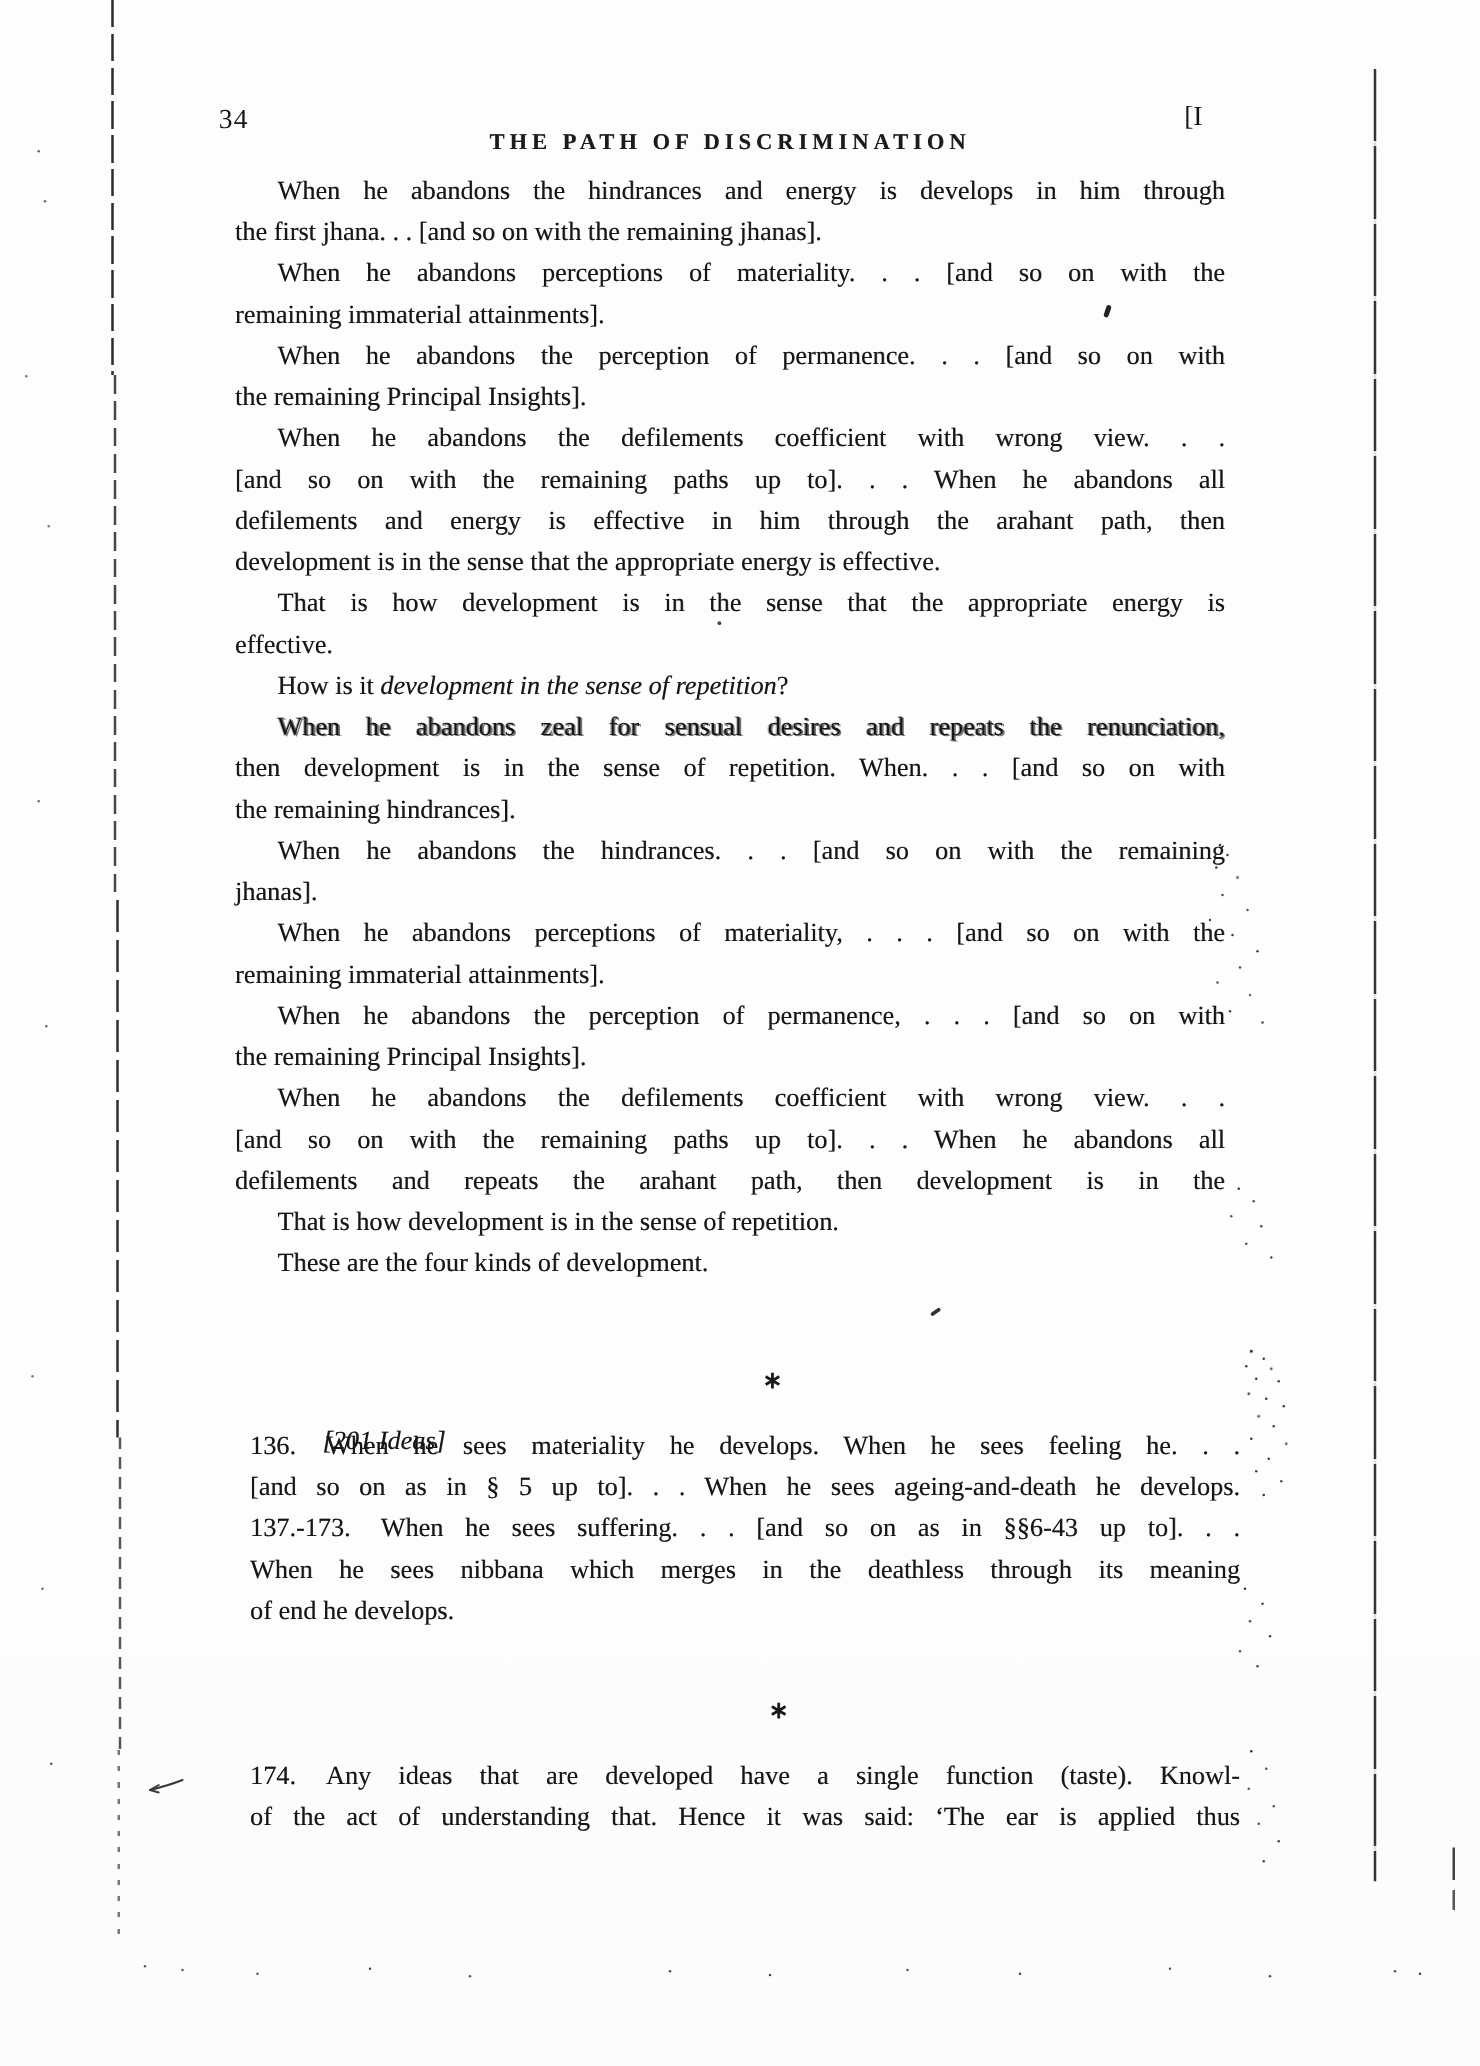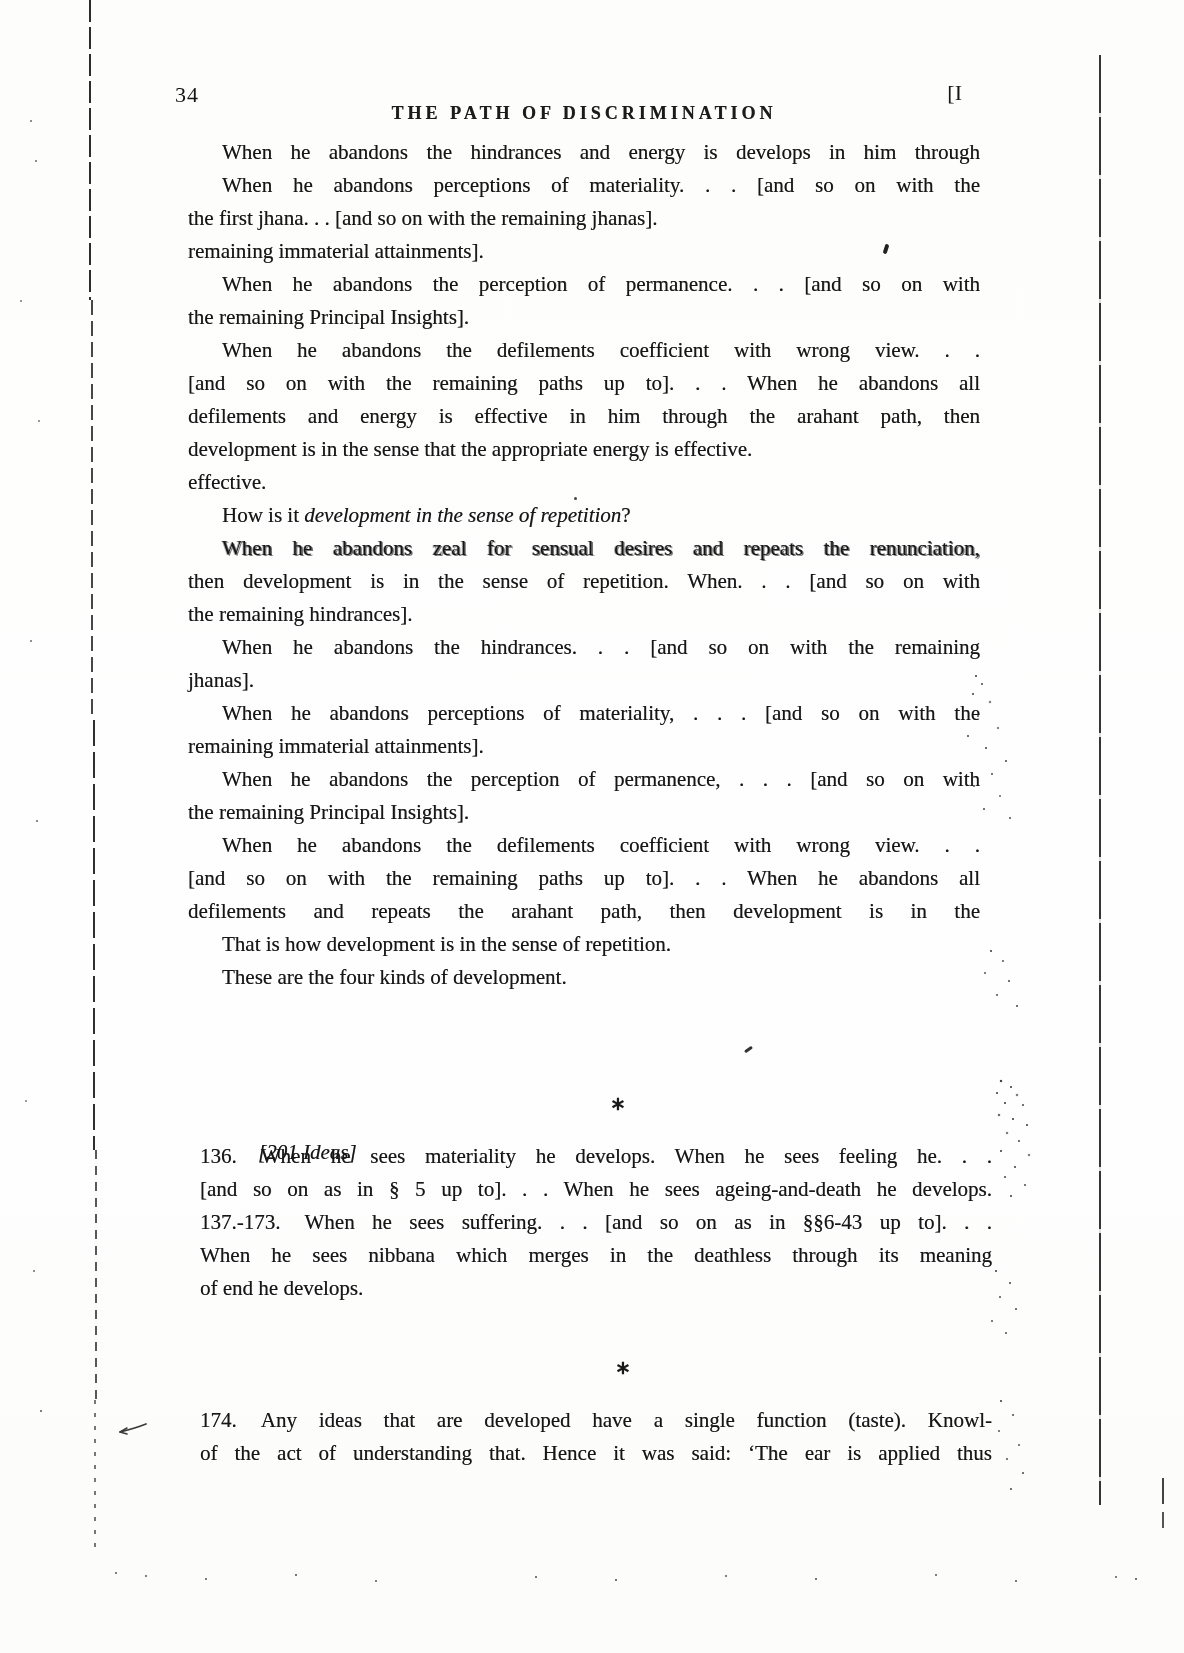--- a/index.html
+++ b/index.html
@@ -60,29 +60,30 @@
 <div class="page">
 
   <div class="header">
     <span class="hnum">34</span>
     <span class="htitle">THE PATH OF DISCRIMINATION</span>
     <span class="hvol">[I</span>
   </div>
 
   <div class="sect" id="sect-development">
       <div class="line indent justify"><span>When he abandons the hindrances and energy is develops in him through</span></div>
+      <div class="line"><span>the first jhana. . . [and so on with the remaining jhanas].</span></div>
       <div class="line indent justify"><span>When he abandons perceptions of materiality. . . [and so on with the</span></div>
-      <div class="line"><span>the first jhana. . . [and so on with the remaining jhanas].</span></div>
       <div class="line"><span>remaining immaterial attainments].</span></div>
       <div class="line indent justify"><span>When he abandons the perception of permanence. . . [and so on with</span></div>
       <div class="line"><span>the remaining Principal Insights].</span></div>
       <div class="line indent justify"><span>When he abandons the defilements coefficient with wrong view. . .</span></div>
       <div class="line justify"><span>[and so on with the remaining paths up to]. . . When he abandons all</span></div>
       <div class="line justify"><span>defilements and energy is effective in him through the arahant path, then</span></div>
       <div class="line"><span>development is in the sense that the appropriate energy is effective.</span></div>
+      <div class="line indent justify"><span>That is how development is in the sense that the appropriate energy is</span></div>
       <div class="line"><span>effective.</span></div>
       <div class="line indent"><span>How is it </span><span class="it">development in the sense of repetition</span><span>?</span></div>
       <div class="line indent justify smudge"><span>When he abandons zeal for sensual desires and repeats the renunciation,</span></div>
       <div class="line justify"><span>then development is in the sense of repetition. When. . . [and so on with</span></div>
       <div class="line"><span>the remaining hindrances].</span></div>
       <div class="line indent justify"><span>When he abandons the hindrances. . . [and so on with the remaining</span></div>
       <div class="line"><span>jhanas].</span></div>
       <div class="line indent justify"><span>When he abandons perceptions of materiality, . . . [and so on with the</span></div>
       <div class="line"><span>remaining immaterial attainments].</span></div>
       <div class="line indent justify"><span>When he abandons the perception of permanence, . . . [and so on with</span></div>

